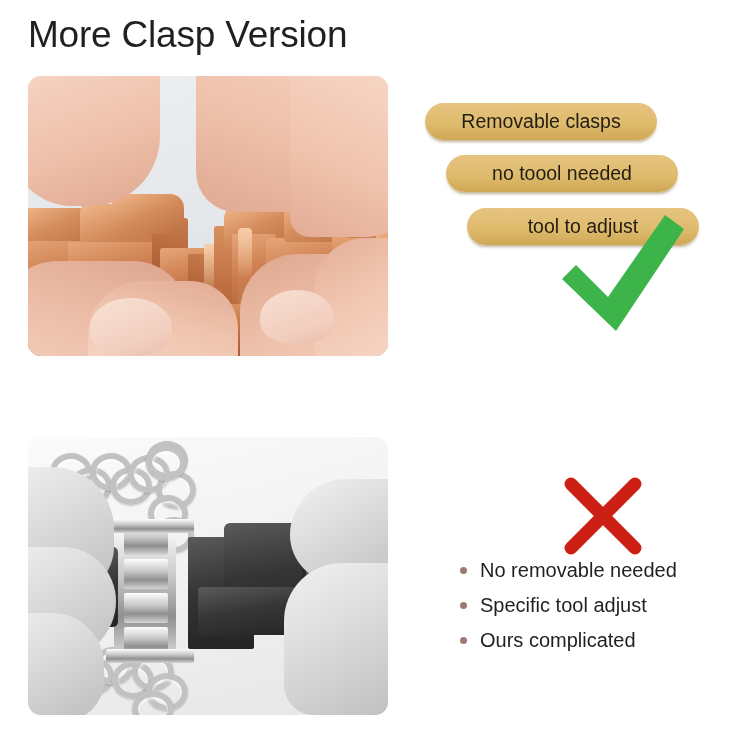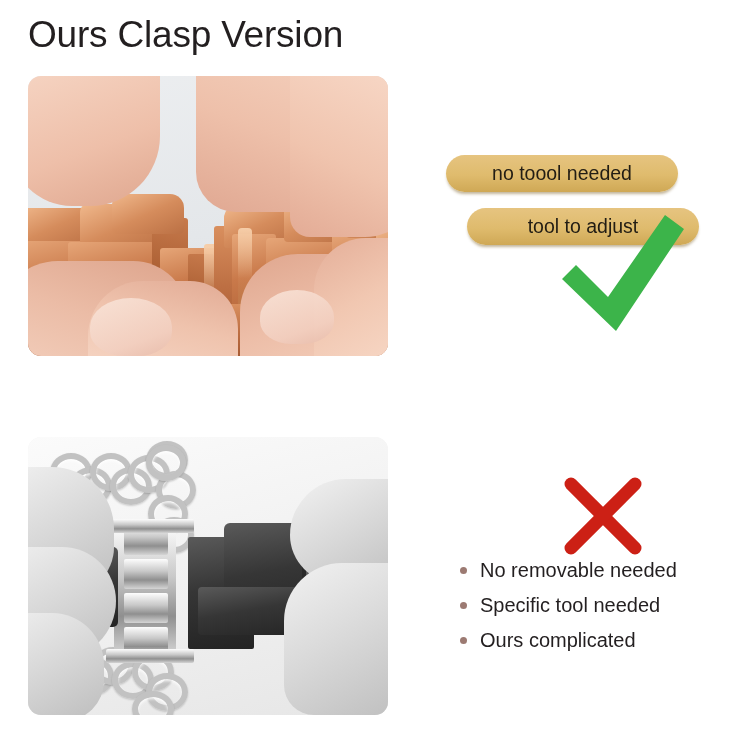--- a/index.html
+++ b/index.html
@@ -209,21 +209,21 @@
     font-size: 20px;
     color: #231f20;
     white-space: nowrap;
   }
 </style>
 </head>
 <body>
 
 <div id="page">
 
-  <div class="page-title">Ours Clasp Version</div>
+  <div class="page-title">More Clasp Version</div>
 
   <div class="photo" id="photo-top">
     <div class="ph bg"></div>
 
     <div class="ph link cu-c" style="left:-12px; top:132px; width:72px; height:40px; border-radius:6px 4px 4px 8px;"></div>
     <div class="ph link cu-a" style="left:-14px; top:165px; width:92px; height:78px; border-radius:4px;"></div>
     <div class="ph link cu-b" style="left:-16px; top:238px; width:80px; height:50px; border-radius:6px 6px 10px 10px;"></div>
 
     <div class="ph link cu-c" style="left:52px; top:128px; width:92px; height:42px; border-radius:8px 10px 6px 4px;"></div>
     <div class="ph link cu-a" style="left:40px; top:166px; width:86px; height:74px;"></div>
@@ -303,20 +303,23 @@
     <div class="ph" style="left:336px; top:104px; width:22px; height:56px; background:repeating-linear-gradient(0deg,#1f1f1f 0 3px,#555 3px 6px); border-radius:3px;"></div>
     <div class="ph darktool" style="left:64px; top:110px; width:26px; height:80px; border-radius:5px;"></div>
 
     <div class="ph gskin" style="left:-34px; top:30px; width:120px; height:128px; border-radius:0 62px 48px 0;"></div>
     <div class="ph gskin" style="left:-40px; top:110px; width:128px; height:112px; border-radius:0 56px 60px 0;"></div>
     <div class="ph gskin" style="left:-44px; top:176px; width:120px; height:108px; border-radius:0 52px 40px 0;"></div>
     <div class="ph gskin" style="left:262px; top:42px; width:124px; height:104px; border-radius:56px 0 0 48px;"></div>
     <div class="ph gskin" style="left:256px; top:126px; width:132px; height:152px; border-radius:58px 0 0 30px;"></div>
   </div>
 
+  <div class="pill" id="pill-1">
+    <span>Removable clasps</span>
+  </div>
   <div class="pill" id="pill-2">
     <span>no toool needed</span>
   </div>
   <div class="pill" id="pill-3">
     <span>tool to adjust</span>
   </div>
 
   <svg id="check-mark" viewBox="0 0 130 135">
     <path d="M2 74 L16 60 L48 92 L105 10 L124 24 L56 126 Z" fill="#3cb44a"></path>
   </svg>
@@ -328,21 +331,21 @@
     </g>
   </svg>
 
   <div id="con-list">
     <div class="con-row">
       <span class="con-dot"></span>
       <span class="con-label">No removable needed</span>
     </div>
     <div class="con-row">
       <span class="con-dot"></span>
-      <span class="con-label">Specific tool needed</span>
+      <span class="con-label">Specific tool adjust</span>
     </div>
     <div class="con-row">
       <span class="con-dot"></span>
       <span class="con-label">Ours complicated</span>
     </div>
   </div>
 
 </div>
 
 </body></html>

